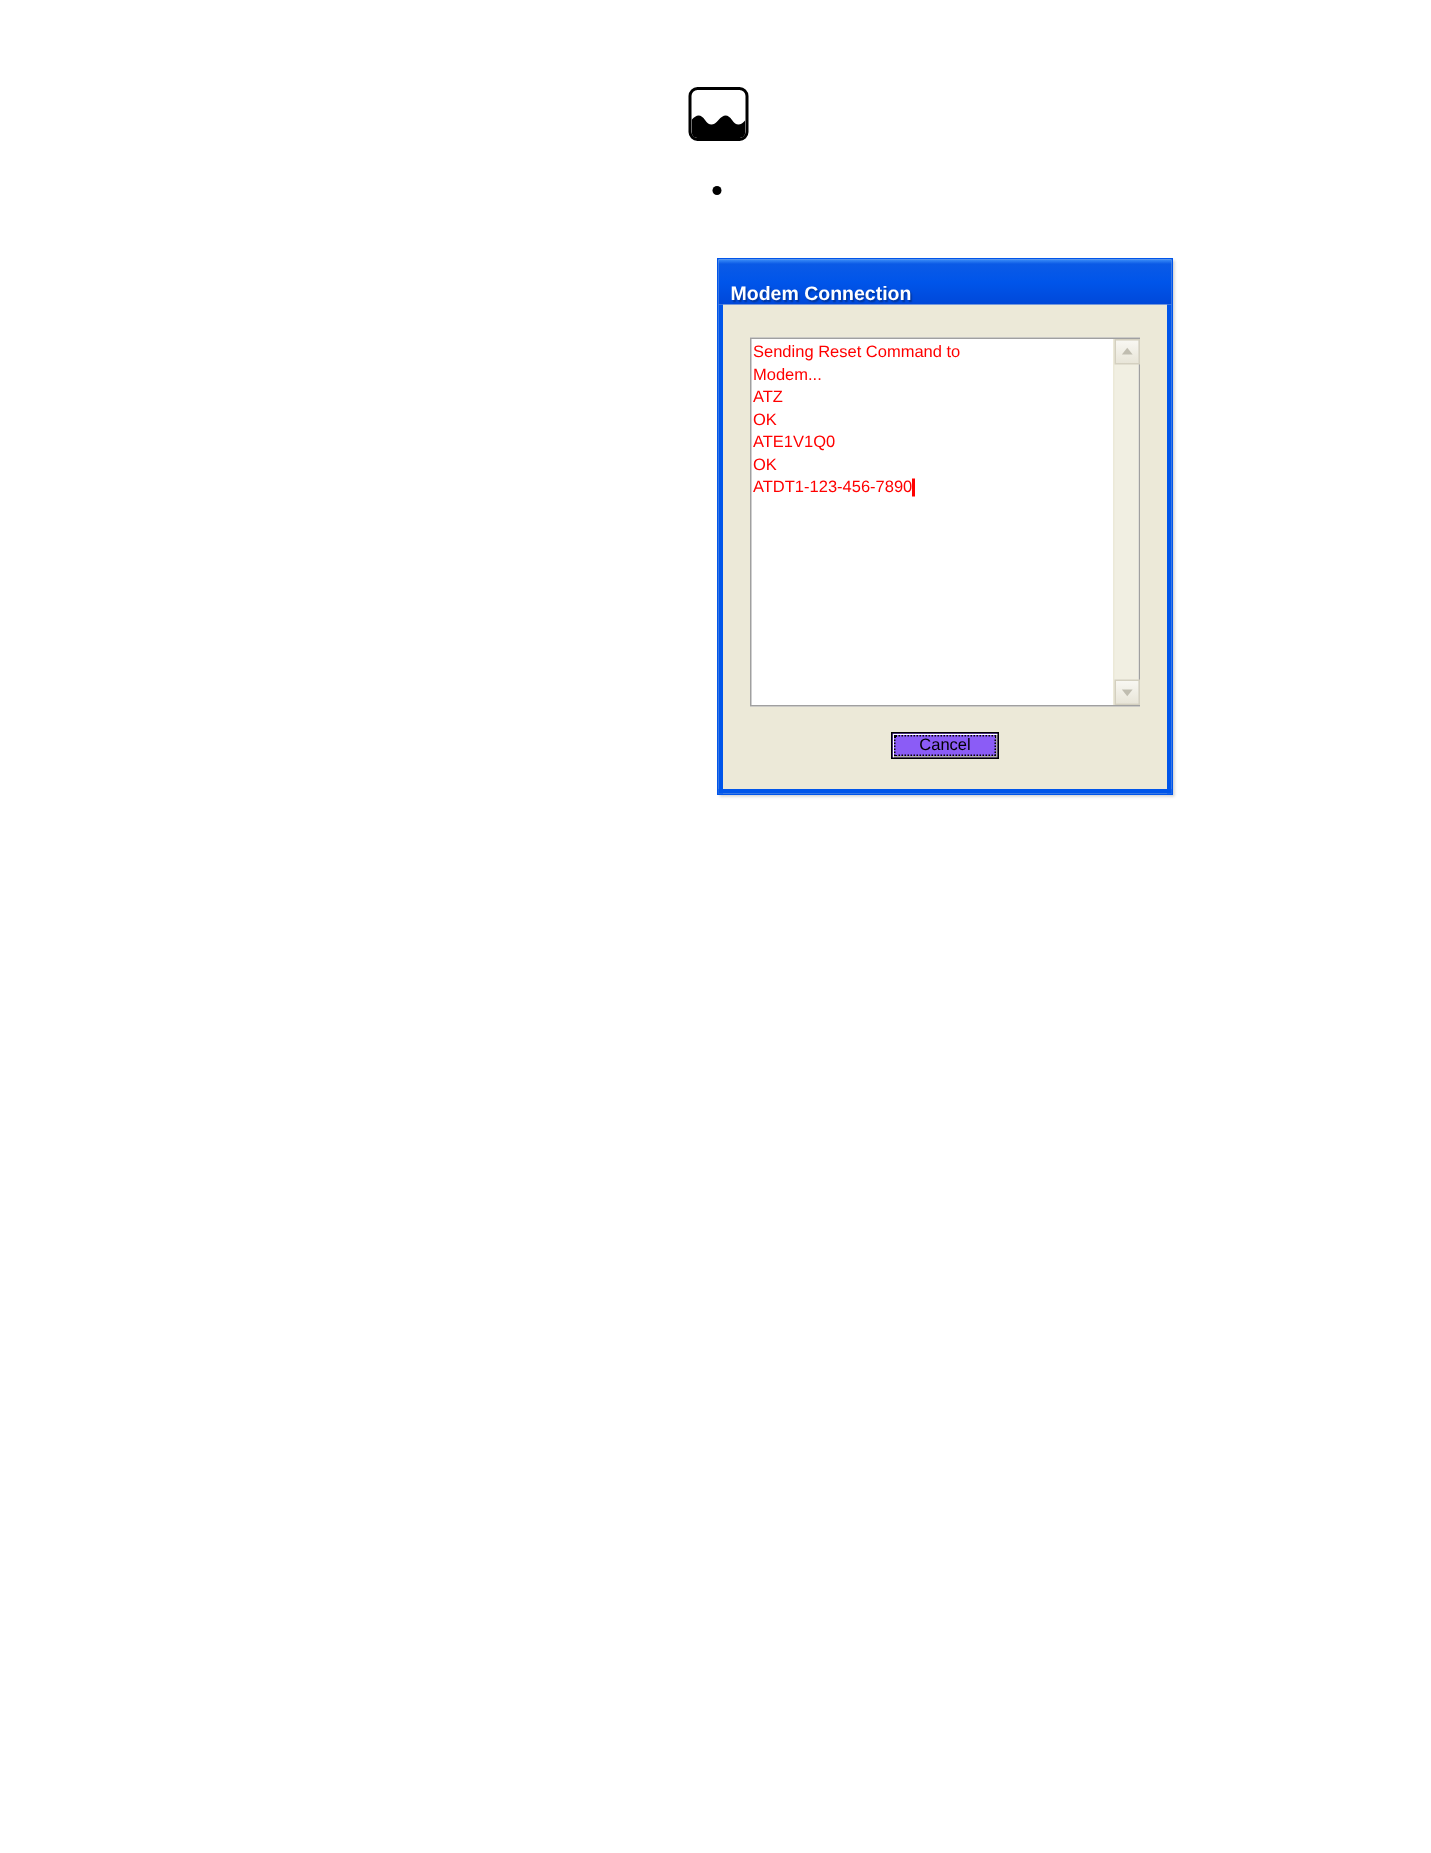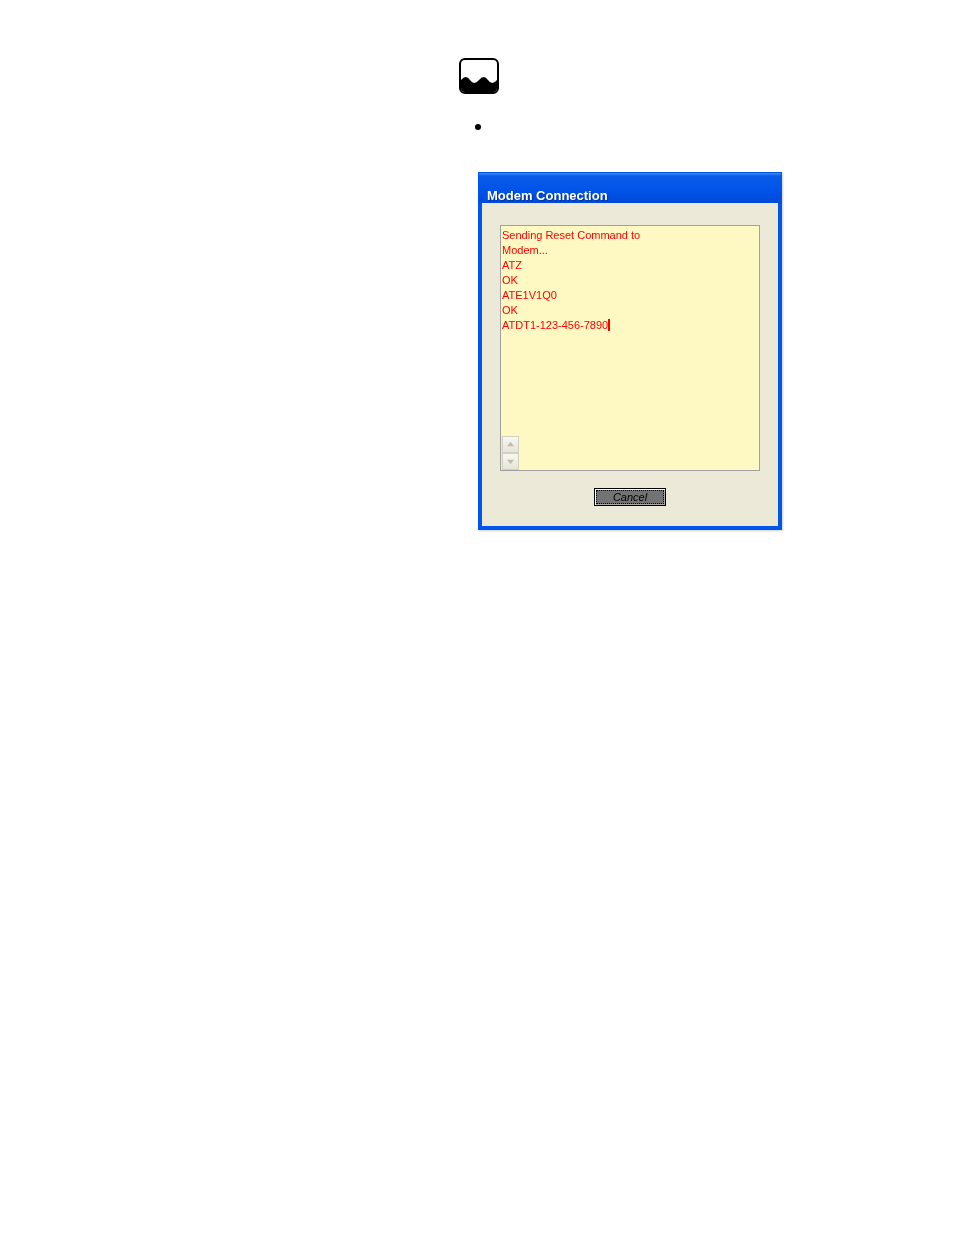--- a/index.html
+++ b/index.html
@@ -74,24 +74,23 @@
       padding-bottom: 20px;
       border-left: 3px solid #0055ea;
       border-right: 3px solid #0055ea;
       border-bottom: 3px solid #0055ea;
     }
     
     .log-container {
       position: relative;
       width: 100%;
       height: 246px;
-      background: #fef9c3;
+      background: #ffffff;
       border: 1px solid #a0a0a0;
       display: flex;
-      flex-direction: column;
     }
     
     .log-text {
       flex: 1;
       padding: 2px 1px;
       font-family: "MS Sans Serif", Tahoma, Arial, sans-serif;
       font-size: 11px;
       line-height: 15px;
       color: #ff0000;
       white-space: pre-wrap;
@@ -135,27 +134,26 @@
     .button-row {
       text-align: center;
       margin-top: 16px;
     }
     
     .cancel-btn {
       display: inline-block;
       padding: 2px 18px;
       font-family: Tahoma, Arial, sans-serif;
       font-size: 11px;
-      background: #737373;
+      background: #8b5cf6;
       border: 1px solid #000;
       outline: 1px dotted #000;
       outline-offset: -3px;
       box-shadow: inset 1px 1px 0 #fff, inset -1px -1px 0 #b0ada0;
       cursor: pointer;
-      font-style: italic;
     }
   </style>
 </head>
 <body>
 
 <div class="logo">
   <svg class="logo-wave" viewBox="0 0 36 32">
     <path d="M 0 20 Q 5 14 9 20 T 18 20 T 27 20 T 36 20 L 36 32 L 0 32 Z" fill="#000"></path>
   </svg>
 </div>

